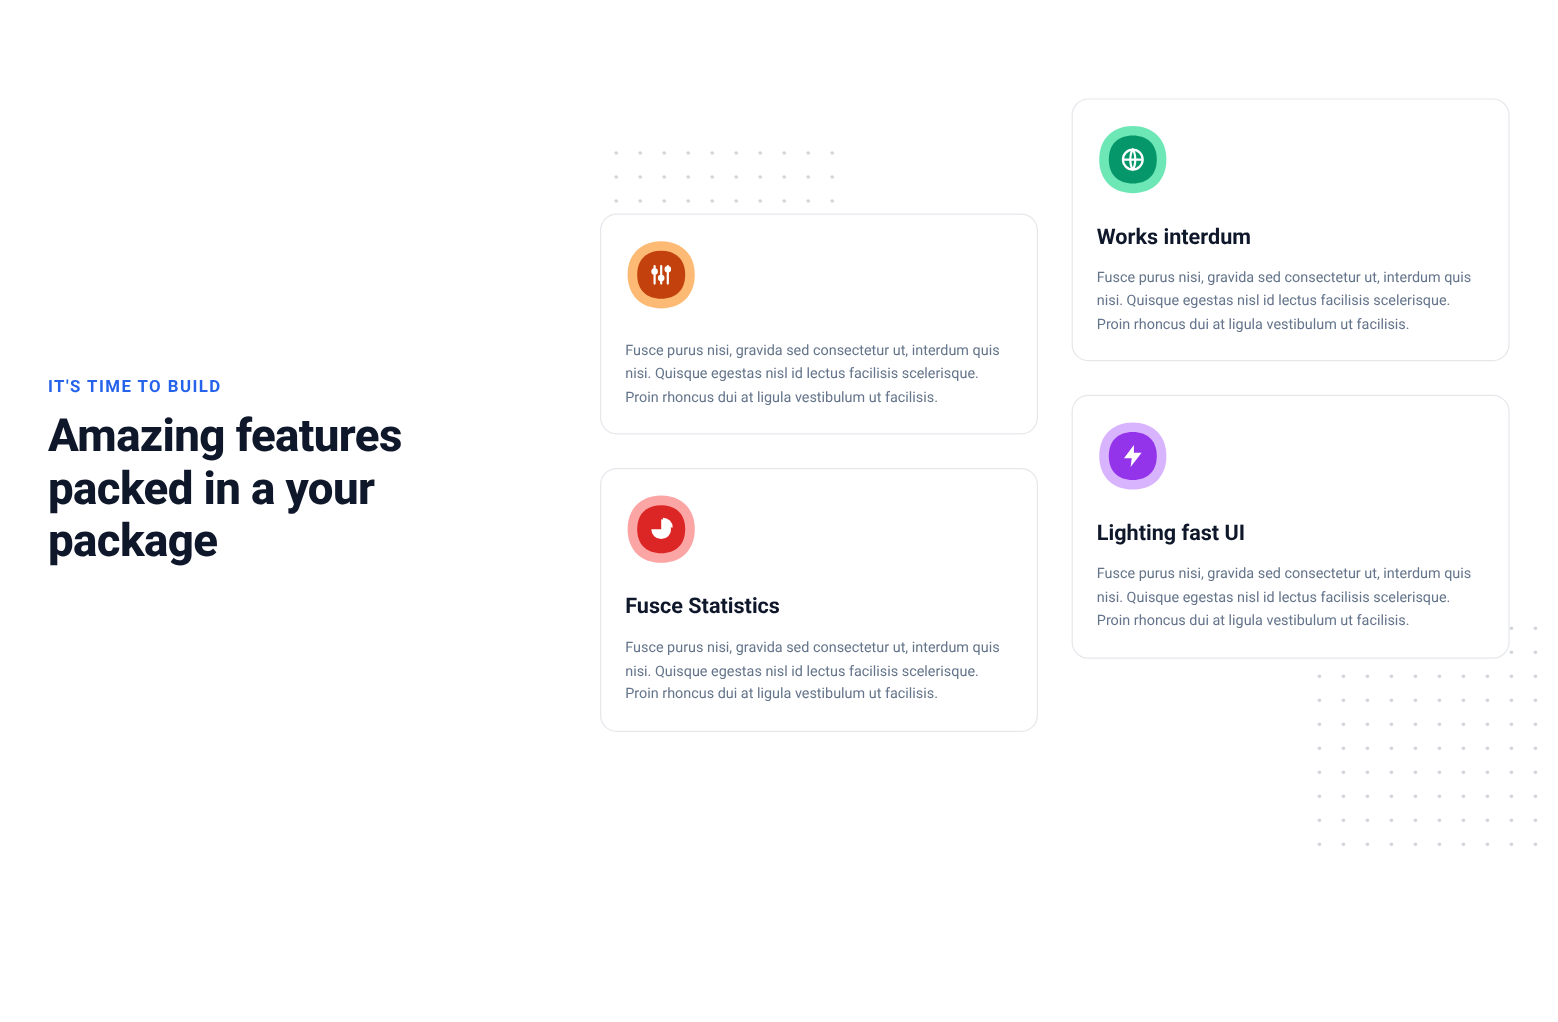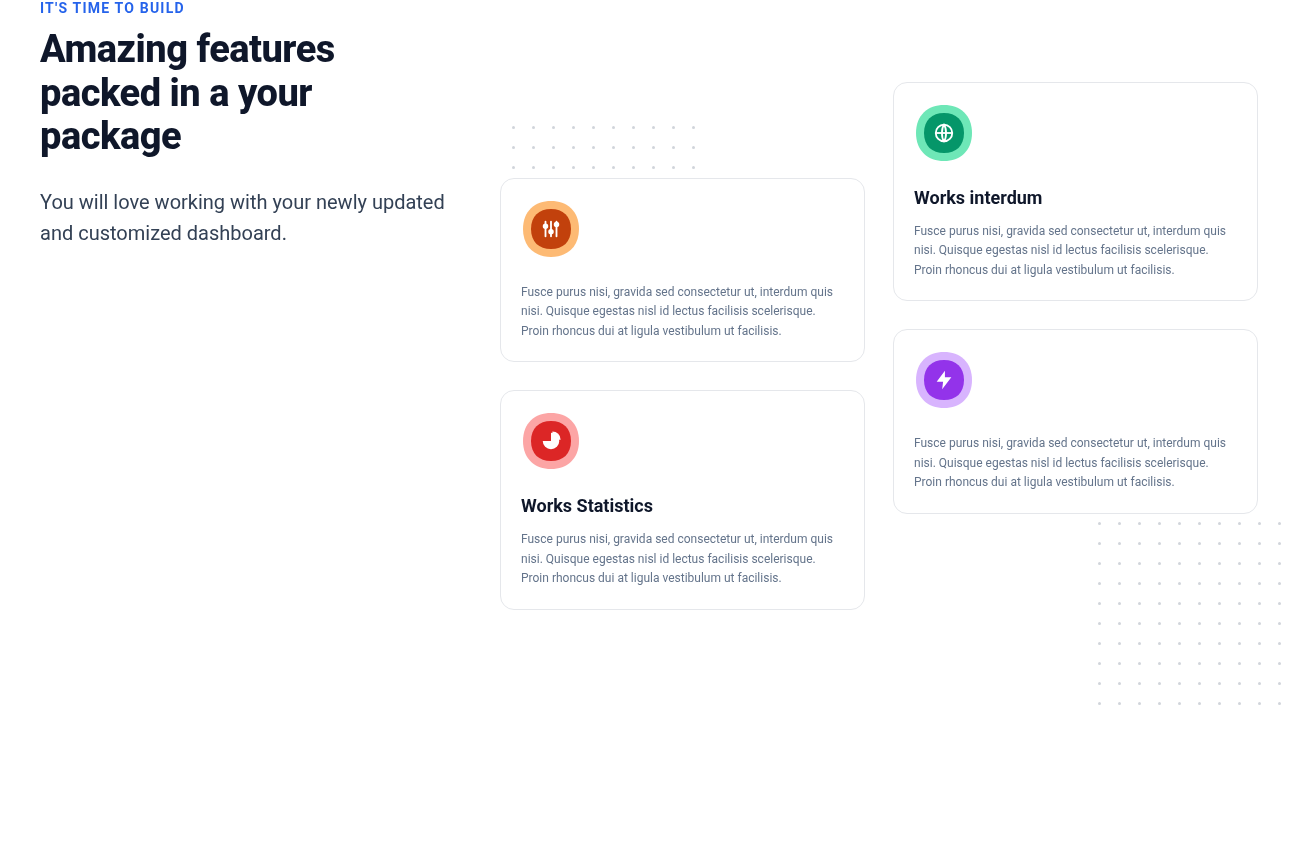--- a/index.html
+++ b/index.html
@@ -16,20 +16,21 @@
       overflow: hidden;
     }
     .container {
       display: flex;
       padding: 0 40px;
       gap: 40px;
       position: relative;
     }
     .left-col {
       flex: 0 0 420px;
+      padding-top: 315px;
     }
     .eyebrow {
       color: #2563eb;
       font-size: 14px;
       font-weight: 700;
       letter-spacing: 1.2px;
       text-transform: uppercase;
       margin-bottom: 12px;
     }
     .headline {
@@ -331,21 +332,20 @@
     <div class="dot" style="left: 120px; top: 180px;"></div>
     <div class="dot" style="left: 140px; top: 180px;"></div>
     <div class="dot" style="left: 160px; top: 180px;"></div>
     <div class="dot" style="left: 180px; top: 180px;"></div>
   </div>
 
 <div class="container">
   <div class="left-col">
     <div class="eyebrow">IT'S TIME TO BUILD</div>
     <h2 class="headline">Amazing features packed in a your package</h2>
-    <p class="subhead">You will love working with your newly updated and customized dashboard.</p>
   </div>
 
   <div class="right-col">
     <div class="cards-col col-a">
 
       <div class="card">
         <div class="icon-blob">
           <svg viewBox="0 0 60 60">
             <path d="M30,2 C46,2 58,12 58,30 C58,48 46,58 30,58 C14,58 2,48 2,30 C2,12 14,2 30,2 Z" fill="#fdba74"></path>
             <path d="M30,10 C42,10 50,17 50,30 C50,43 42,50 30,50 C18,50 10,43 10,30 C10,17 18,10 30,10 Z" fill="#c2410c"></path>
@@ -370,21 +370,21 @@
             <path d="M30,2 C46,2 58,12 58,30 C58,48 46,58 30,58 C14,58 2,48 2,30 C2,12 14,2 30,2 Z" fill="#fca5a5"></path>
             <path d="M30,10 C42,10 50,17 50,30 C50,43 42,50 30,50 C18,50 10,43 10,30 C10,17 18,10 30,10 Z" fill="#dc2626"></path>
           </svg>
           <div class="icon-glyph">
             <svg viewBox="0 0 24 24" fill="#ffffff">
               <path d="M12,3 A9,9 0 1,1 3,12 L12,12 Z"></path>
               <path d="M13,2 A9,9 0 0,1 22,11 L13,11 Z" transform="translate(0.5,-0.5)"></path>
             </svg>
           </div>
         </div>
-        <div class="card-title">Works Statistics</div>
+        <div class="card-title">Fusce Statistics</div>
         <div class="card-text">Fusce purus nisi, gravida sed consectetur ut, interdum quis nisi. Quisque egestas nisl id lectus facilisis scelerisque. Proin rhoncus dui at ligula vestibulum ut facilisis.</div>
       </div>
 
     </div>
 
     <div class="cards-col col-b">
 
       <div class="card">
         <div class="icon-blob">
           <svg viewBox="0 0 60 60">
@@ -408,18 +408,19 @@
           <svg viewBox="0 0 60 60">
             <path d="M30,2 C46,2 58,12 58,30 C58,48 46,58 30,58 C14,58 2,48 2,30 C2,12 14,2 30,2 Z" fill="#d8b4fe"></path>
             <path d="M30,10 C42,10 50,17 50,30 C50,43 42,50 30,50 C18,50 10,43 10,30 C10,17 18,10 30,10 Z" fill="#9333ea"></path>
           </svg>
           <div class="icon-glyph">
             <svg viewBox="0 0 24 24" fill="#ffffff">
               <path d="M13,2 L4,14 L11,14 L10,22 L20,9 L13,9 Z"></path>
             </svg>
           </div>
         </div>
+        <div class="card-title">Lighting fast UI</div>
         <div class="card-text">Fusce purus nisi, gravida sed consectetur ut, interdum quis nisi. Quisque egestas nisl id lectus facilisis scelerisque. Proin rhoncus dui at ligula vestibulum ut facilisis.</div>
       </div>
 
     </div>
   </div>
 </div>
 
 </body></html>

